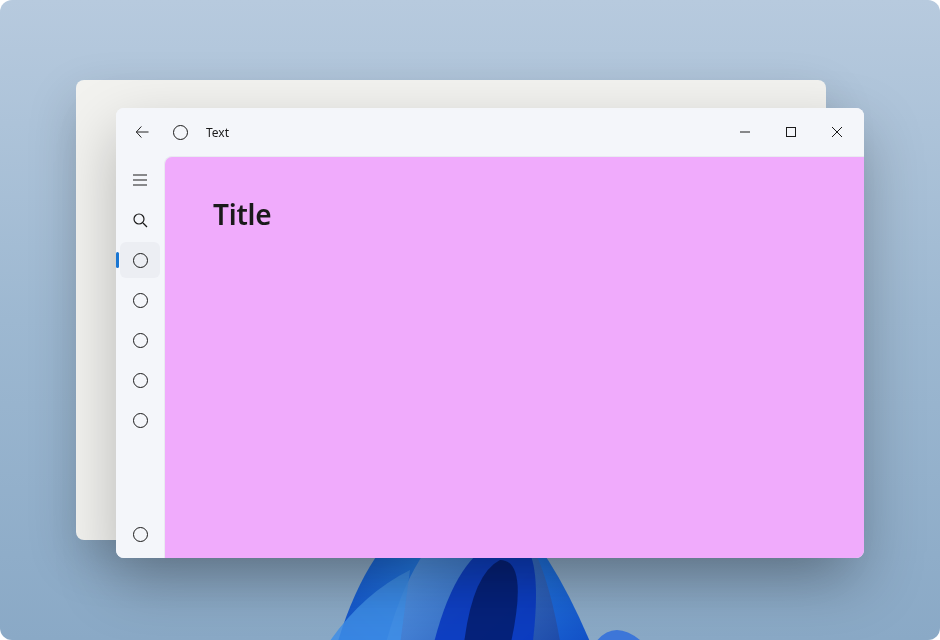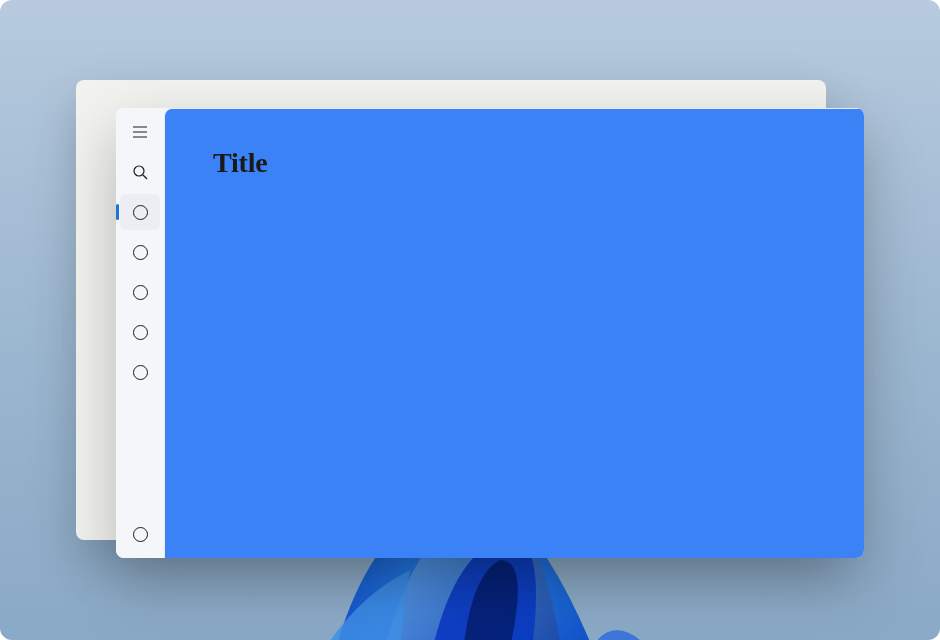--- a/index.html
+++ b/index.html
@@ -129,27 +129,26 @@
       left: -4px;
       top: 10px;
       width: 3px;
       height: 16px;
       background: #1976d2;
       border-radius: 2px;
     }
     
     .content-area {
       flex: 1;
-      background: #3b82f6;
+      background: #f0abfc;
       border-top-left-radius: 8px;
       border: 1px solid #e9ebf0;
       border-right: none;
       border-bottom: none;
       padding: 38px 48px;
-      font-family: Liberation Serif, serif;
     }
     
     .page-title {
       font-size: 28px;
       font-weight: 600;
       color: #1a1a1a;
       letter-spacing: -0.2px;
     }
     
     .circle-icon {
@@ -182,20 +181,51 @@
       <path d="M 200 280 Q 200 140 240 120 Q 280 120 230 280 Z" fill="#051d6f" opacity="0.85"></path>
       <path d="M 30 280 Q 70 170 150 130 L 130 280 Z" fill="#3f8fe8" opacity="0.85"></path>
       <path d="M 310 280 Q 330 160 380 200 L 390 280 Z" fill="#2a6adf" opacity="0.8"></path>
     </svg>
   </div>
 
   <div class="back-window"></div>
 
   <div class="front-window">
 
+    <div class="titlebar">
+      <div class="titlebar-left">
+        <div class="back-btn">
+          <svg width="14" height="14" viewBox="0 0 16 16">
+            <path d="M 7 2 L 1.5 8 L 7 14 M 2 8 L 15 8" stroke="#1a1a1a" stroke-width="1.1" fill="none" stroke-linecap="round" stroke-linejoin="round"></path>
+          </svg>
+        </div>
+        <div class="app-icon-slot">
+          <div class="circle-icon" style="width:15px;height:15px;"></div>
+        </div>
+        <div class="app-title">Text</div>
+      </div>
+      <div class="caption-buttons">
+        <div class="caption-btn">
+          <svg width="10" height="10" viewBox="0 0 10 10">
+            <line x1="0" y1="5" x2="10" y2="5" stroke="#1a1a1a" stroke-width="1"></line>
+          </svg>
+        </div>
+        <div class="caption-btn">
+          <svg width="10" height="10" viewBox="0 0 10 10">
+            <rect x="0.5" y="0.5" width="9" height="9" stroke="#1a1a1a" stroke-width="1" fill="none"></rect>
+          </svg>
+        </div>
+        <div class="caption-btn close">
+          <svg width="10" height="10" viewBox="0 0 10 10">
+            <line x1="0" y1="0" x2="10" y2="10" stroke="#1a1a1a" stroke-width="1"></line>
+            <line x1="10" y1="0" x2="0" y2="10" stroke="#1a1a1a" stroke-width="1"></line>
+          </svg>
+        </div>
+      </div>
+    </div>
 
     <div class="window-body">
       <div class="nav-rail">
 
         <div class="nav-item">
           <svg width="16" height="16" viewBox="0 0 16 16">
             <line x1="1" y1="3" x2="15" y2="3" stroke="#1a1a1a" stroke-width="1.2"></line>
             <line x1="1" y1="8" x2="15" y2="8" stroke="#1a1a1a" stroke-width="1.2"></line>
             <line x1="1" y1="13" x2="15" y2="13" stroke="#1a1a1a" stroke-width="1.2"></line>
           </svg>

